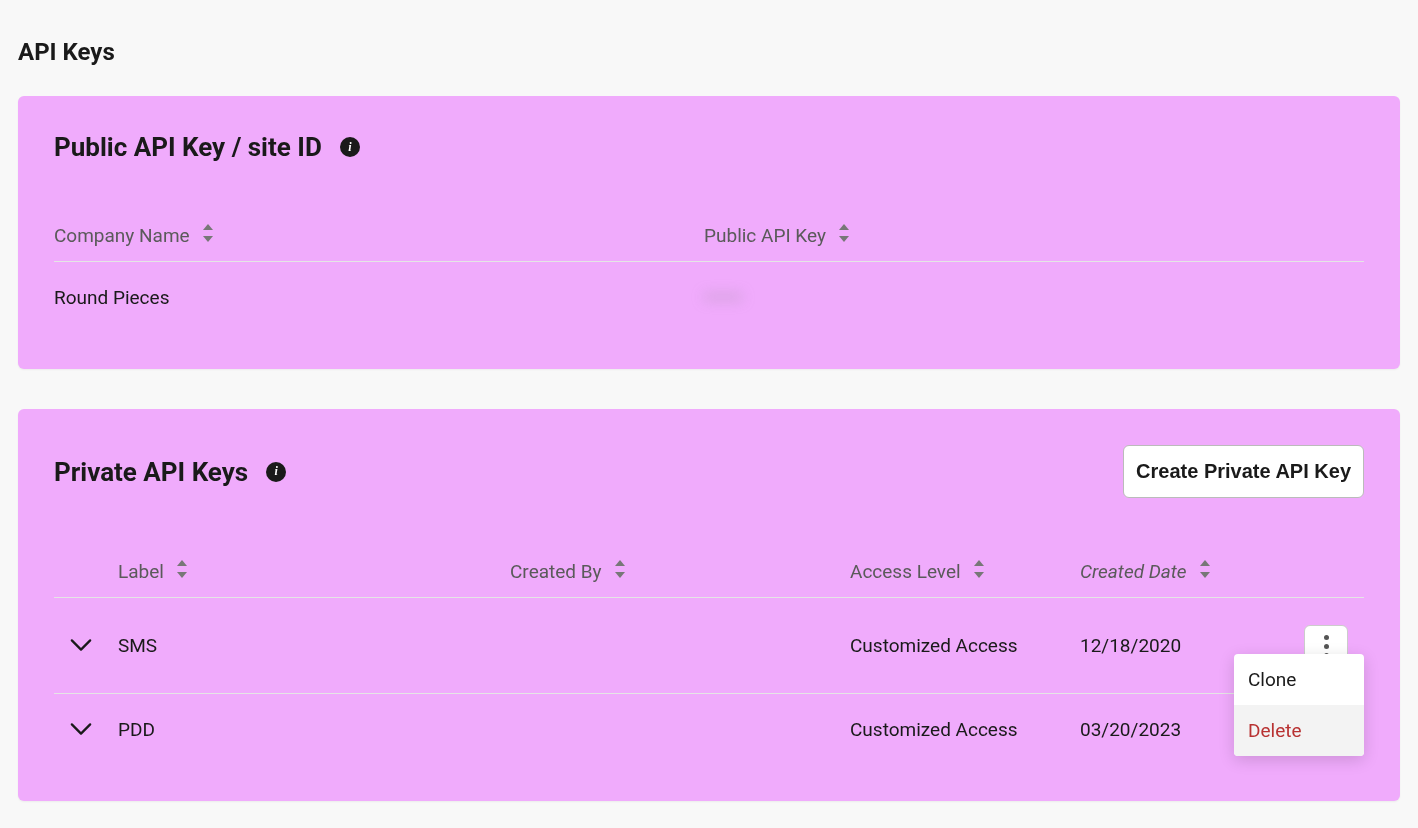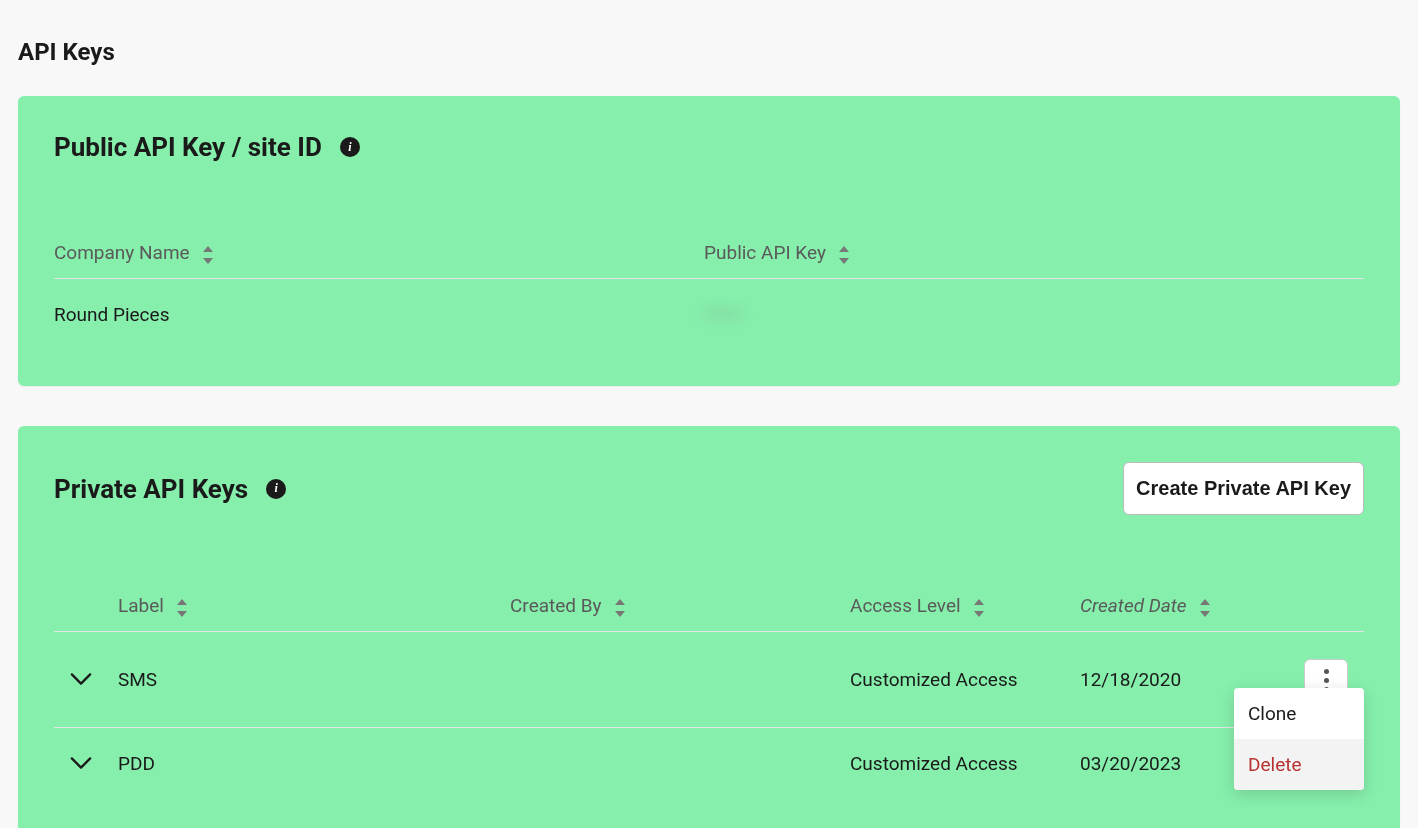--- a/index.html
+++ b/index.html
@@ -15,21 +15,21 @@
       width: 1418px;
     }
     .page-title {
       font-size: 24px;
       font-weight: 700;
       margin-bottom: 30px;
       color: #1a1a1a;
       margin-top: 20px;
     }
     .card {
-      background: #86efac;
+      background: #f0abfc;
       border-radius: 6px;
       padding: 36px;
       margin-bottom: 40px;
       box-shadow: 0 1px 2px rgba(0,0,0,0.05);
     }
     .section-header {
       display: flex;
       align-items: center;
       justify-content: space-between;
       margin-bottom: 48px;
@@ -76,23 +76,22 @@
     .tbl th {
       text-align: left;
       font-weight: 400;
       color: #5a5a5a;
       font-size: 19px;
       padding: 14px 16px 14px 0;
       border-bottom: 1px solid #e5e5e5;
     }
     .th-inner {
       display: inline-flex;
-      align-items: flex-end;
+      align-items: flex-start;
       gap: 12px;
-      margin-top: 17px;
     }
     .sort-icon {
       width: 12px;
       height: 18px;
       display: inline-block;
       position: relative;
       cursor: pointer;
     }
     .sort-icon::before,
     .sort-icon::after {

